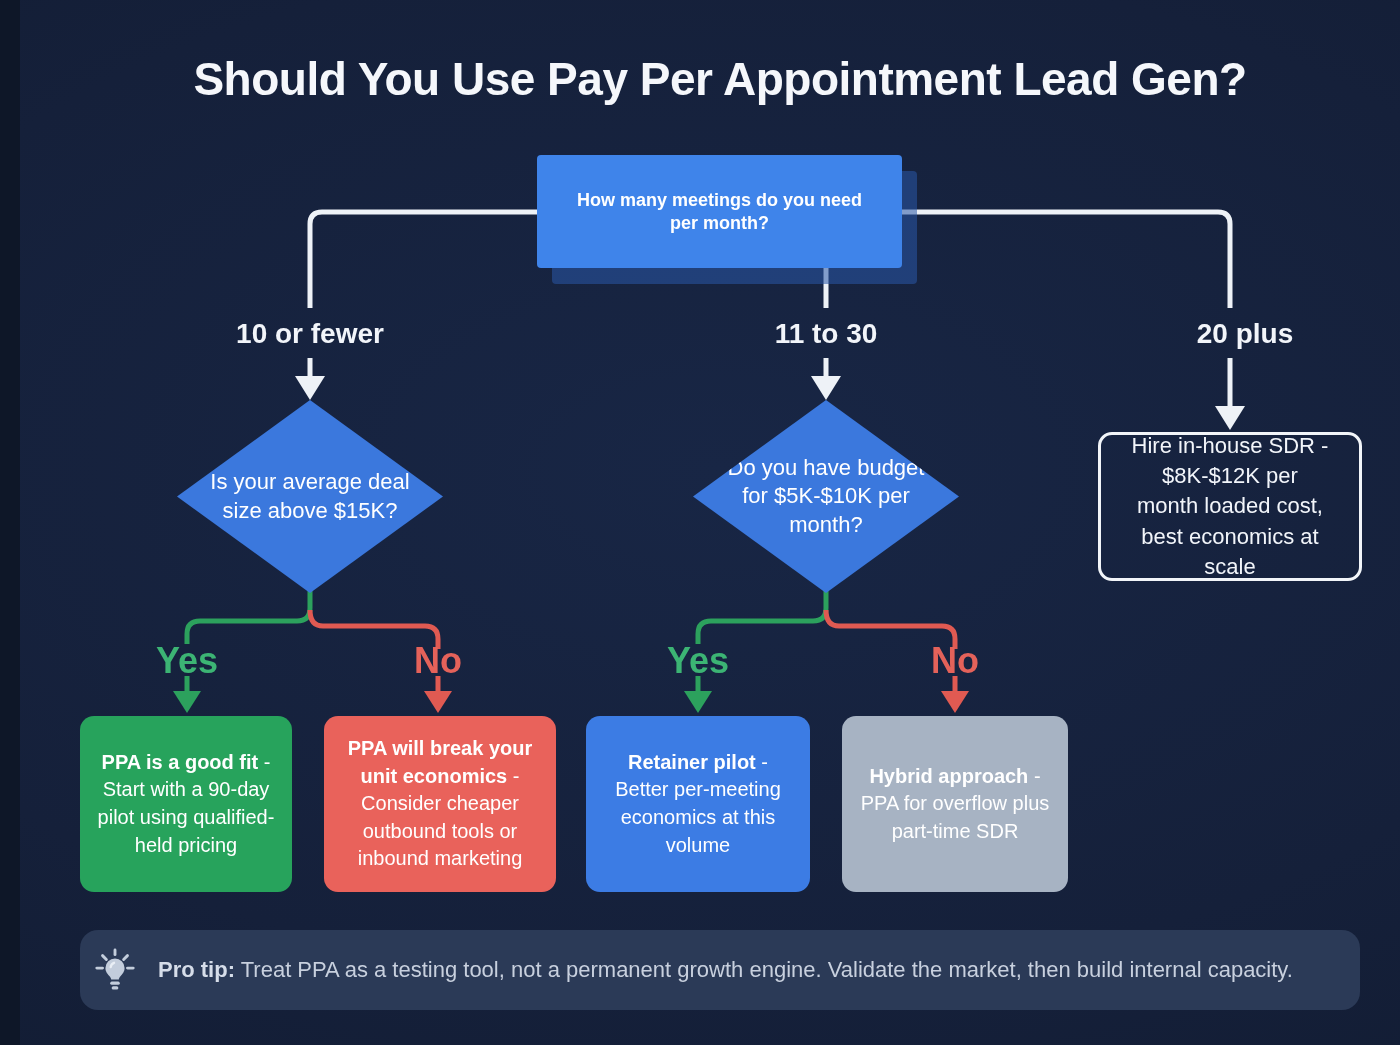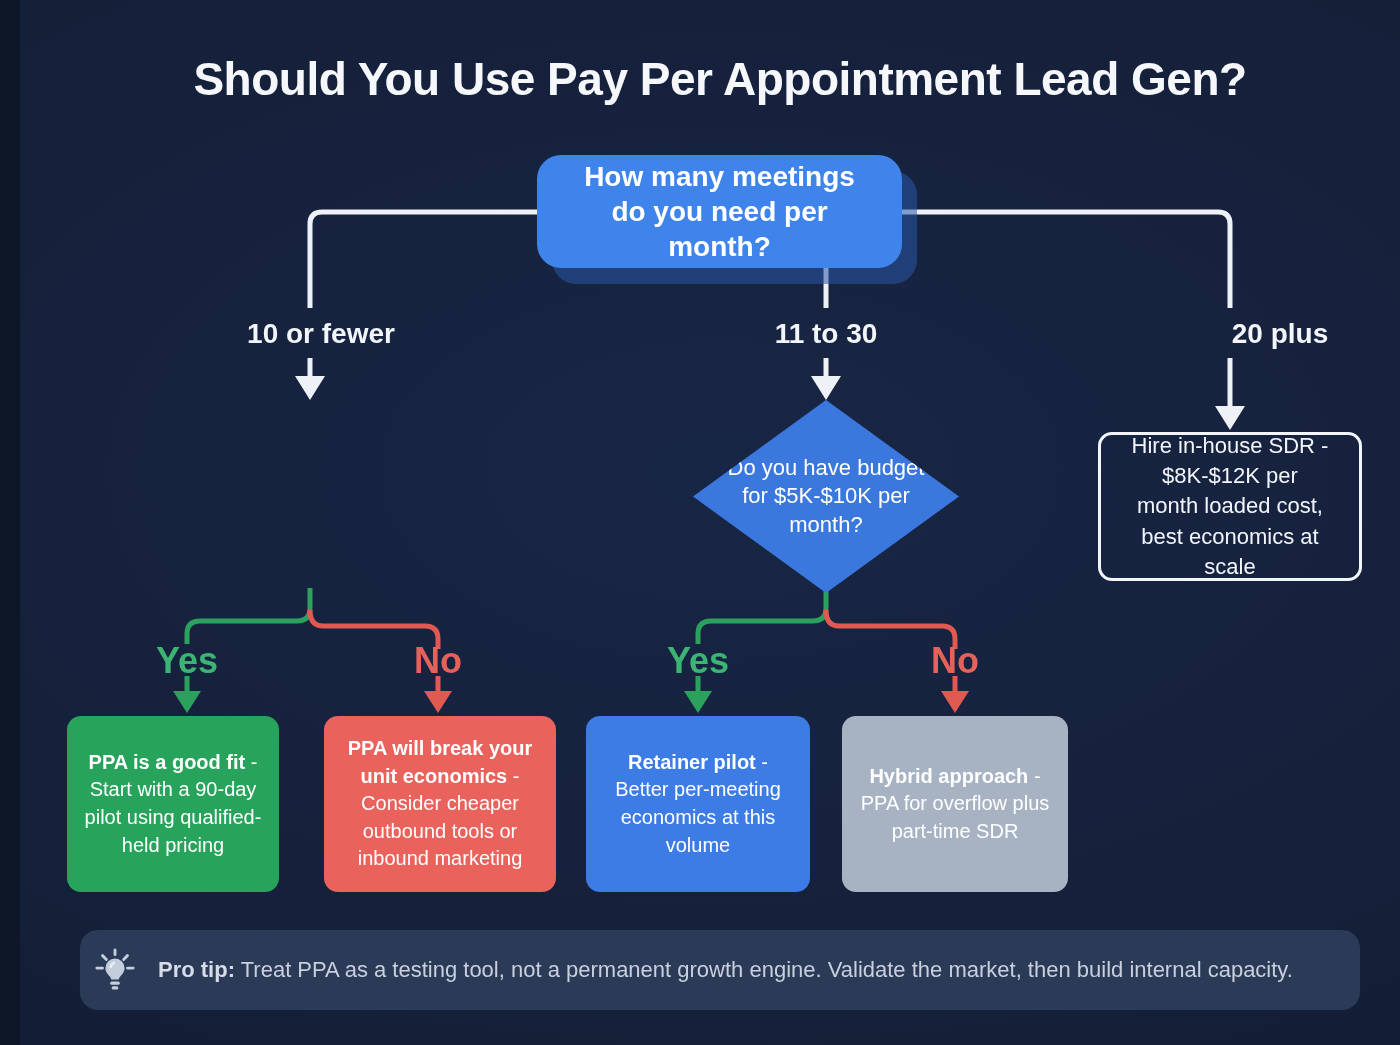--- a/index.html
+++ b/index.html
@@ -30,26 +30,26 @@
     position: absolute;
     left: 0; top: 0;
     width: 1400px; height: 1045px;
   }
 
   .node-root {
     position: absolute;
     left: 517px; top: 155px;
     width: 365px; height: 113px;
     background: #3f84ea;
-    border-radius: 24px;
+    border-radius: 4px;
     box-shadow: 15px 16px 0 rgba(42, 88, 168, 0.55);
     display: flex; align-items: center; justify-content: center;
     text-align: center;
     color: #ffffff;
-    font-size: 28px; font-weight: bold;
+    font-size: 18px; font-weight: bold;
     line-height: 1.25;
     padding: 14px 30px;
   }
 
   .branch-label {
     position: absolute;
     transform: translateX(-50%);
     color: #f2f5fa;
     font-size: 28px;
     font-weight: bold;
@@ -87,21 +87,21 @@
     height: 176px;
     border-radius: 14px;
     display: flex; align-items: center; justify-content: center;
     text-align: center;
     color: #ffffff;
     font-size: 20px;
     line-height: 1.38;
     padding: 14px 14px;
   }
   .outcome .b { font-weight: bold; }
-  .outcome-green { left: 47px;  width: 212px; background: #27a35c; justify-content: center; }
+  .outcome-green { left: 60px;  width: 212px; background: #27a35c; justify-content: center; }
   .outcome-red   { left: 304px; width: 232px; background: #e9625b; }
   .outcome-blue  { left: 566px; width: 224px; background: #3c7ce4; }
   .outcome-gray  { left: 822px; width: 226px; background: #a7b3c3; justify-content: flex-end; }
 
   .node-sdr {
     position: absolute;
     left: 1078px; top: 432px;
     width: 264px; height: 149px;
     border: 3px solid #f2f5f9;
     border-radius: 14px;
@@ -166,24 +166,27 @@
       <polygon fill="#e05a52" points="935,713 921,691 949,691"></polygon>
     </g>
   </svg>
 
   <div class="title">Should You Use Pay Per Appointment Lead Gen?</div>
 
   <div class="node-root">
     <span>How many meetings do you need per month?</span>
   </div>
 
-  <div class="branch-label" style="left:301px; top:318px;">10 or fewer</div>
+  <div class="branch-label" style="left:290px; top:318px;">10 or fewer</div>
   <div class="branch-label" style="left:806px; top:318px;">11 to 30</div>
-  <div class="branch-label" style="left:1260px; top:318px;text-align:center;">20 plus</div>
-
+  <div class="branch-label" style="left:1225px; top:318px;text-align:center;">20 plus</div>
+
+  <div class="diamond" style="left:157px; top:400px;">
+    <div class="dtext">Is your average deal size above $15K?</div>
+  </div>
   <div class="diamond" style="left:673px; top:400px;">
     <div class="dtext" style="width:212px;">Do you have budget for $5K-$10K per month?</div>
   </div>
 
   <div class="node-sdr">
     <span>Hire in-house SDR - $8K-$12K per month loaded cost, best economics at scale</span>
   </div>
 
   <div class="edge-label edge-yes" style="left:167px; top:640px;">Yes</div>
   <div class="edge-label edge-no" style="left:418px; top:640px;">No</div>

